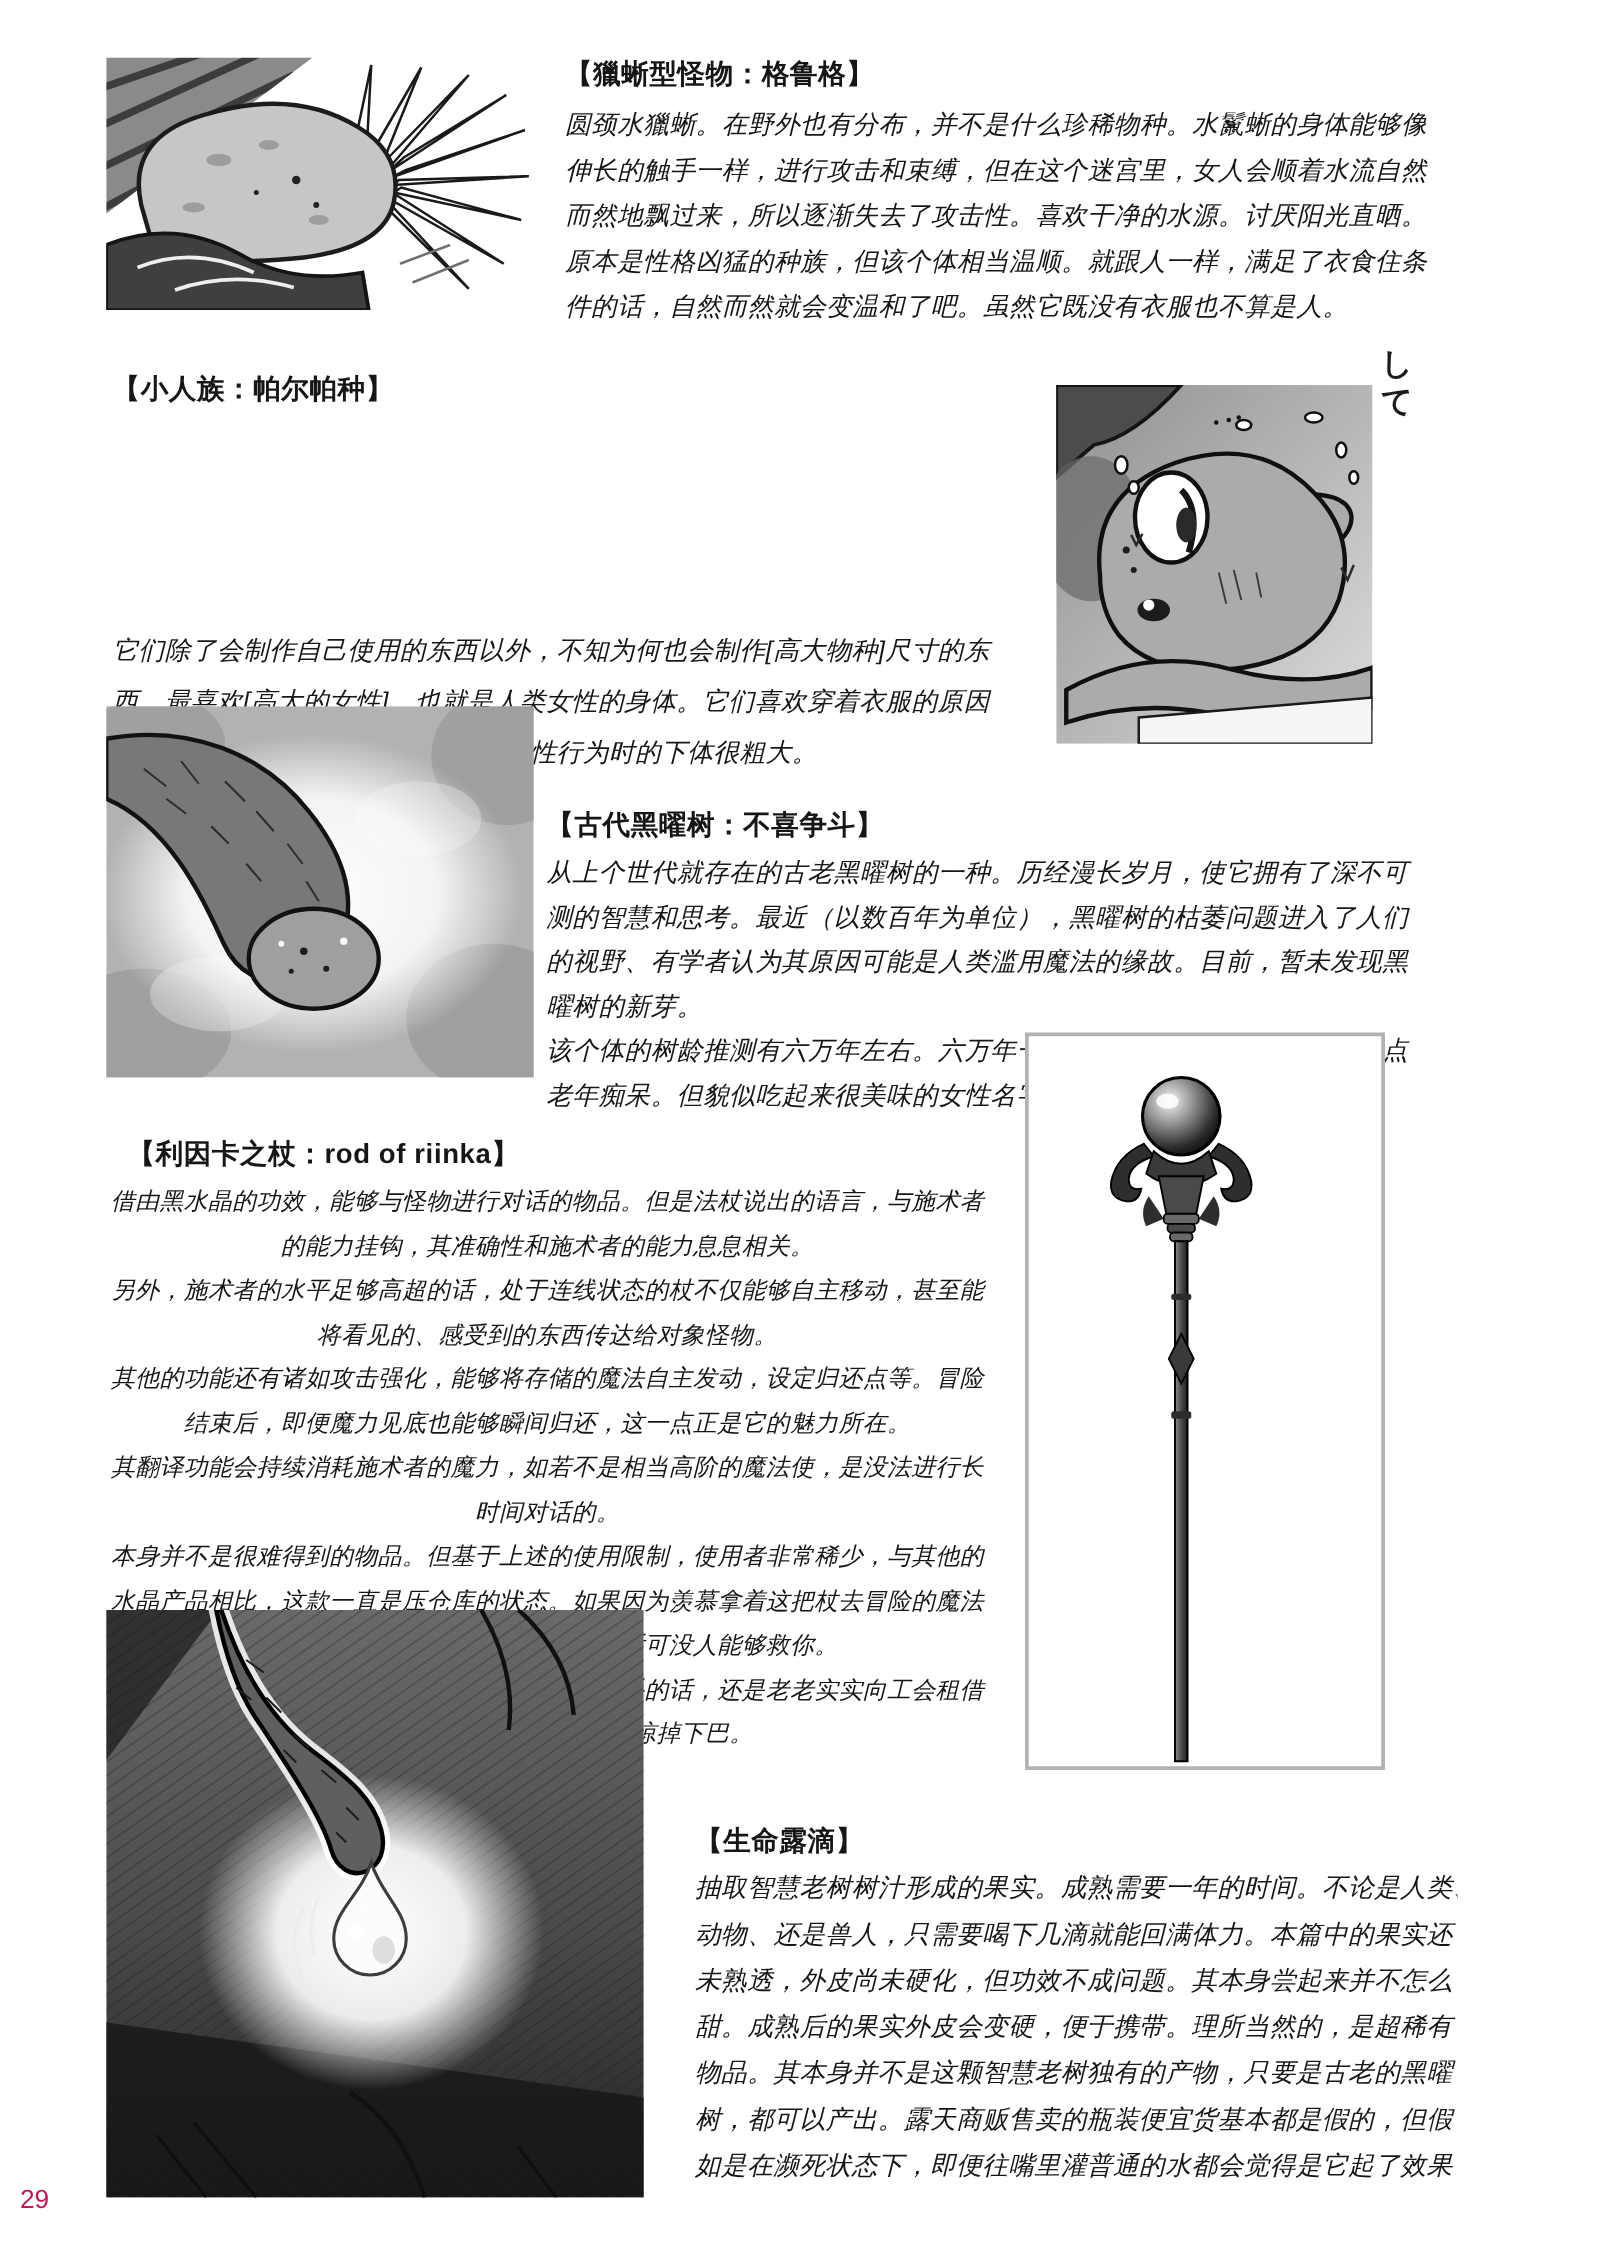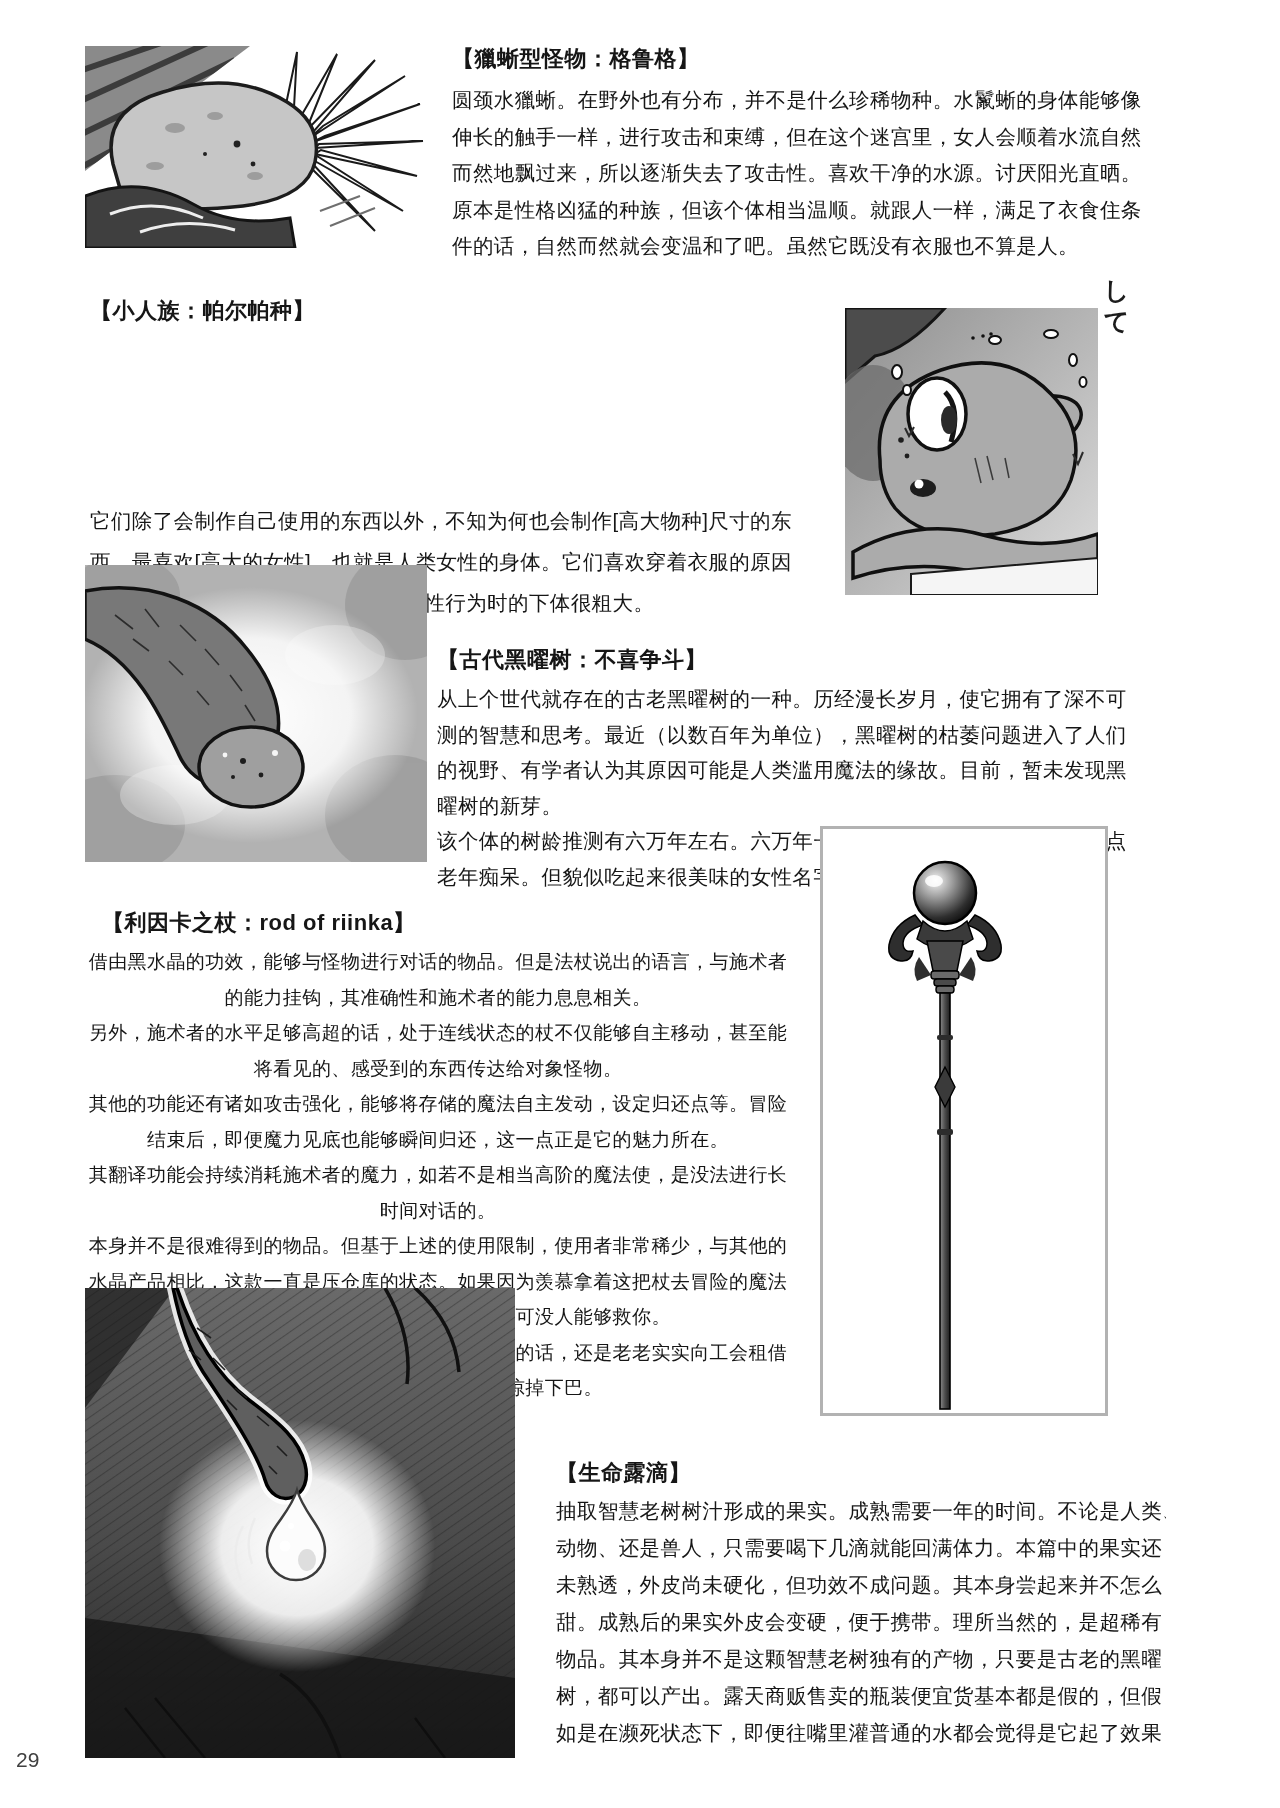--- a/index.html
+++ b/index.html
@@ -1,26 +1,26 @@
 <!DOCTYPE html>
 <html><head>
 <meta charset="utf-8">
 <style>
   html,body{margin:0;padding:0;background:#fff;}
   .page{position:relative;width:1144px;height:1808px;background:#ffffff;overflow:hidden;
         font-family:"Liberation Sans","DejaVu Sans",sans-serif;color:#161616;padding-left:22px;}
   .sec-title{position:absolute;font-size:22px;font-weight:600;letter-spacing:.5px;white-space:pre;}
-  .body-text{position:absolute;white-space:pre-line;font-size:20.5px;line-height:36px;letter-spacing:.4px;}
+  .body-text{position:absolute;white-space:pre-line;font-size:20.5px;line-height:36px;letter-spacing:.4px;font-style:italic;}
   .illus{position:absolute;}
   .illus svg{display:block;}
   .staff-box{position:absolute;left:820px;top:826px;width:288px;height:590px;
              box-sizing:border-box;border:3px solid #b2b2b2;background:#fff;}
   .overlay-vert{position:absolute;left:1101px;top:262px;writing-mode:vertical-rl;
                 font-size:25px;font-weight:600;color:#1c1c1c;letter-spacing:4px;}
-  .page-number{position:absolute;left:16px;top:1748px;font-size:21px;color:#404040;}
+  .page-number{position:absolute;left:16px;top:1748px;font-size:21px;color:#be185d;}
 </style>
 </head>
 <body>
 
 <div class="page">
 
   <div class="illus" style="left:85px;top:46px;width:340px;height:202px;">
     <svg viewBox="0 0 340 202" width="340" height="202">
       <defs>
         <clipPath id="band1">

